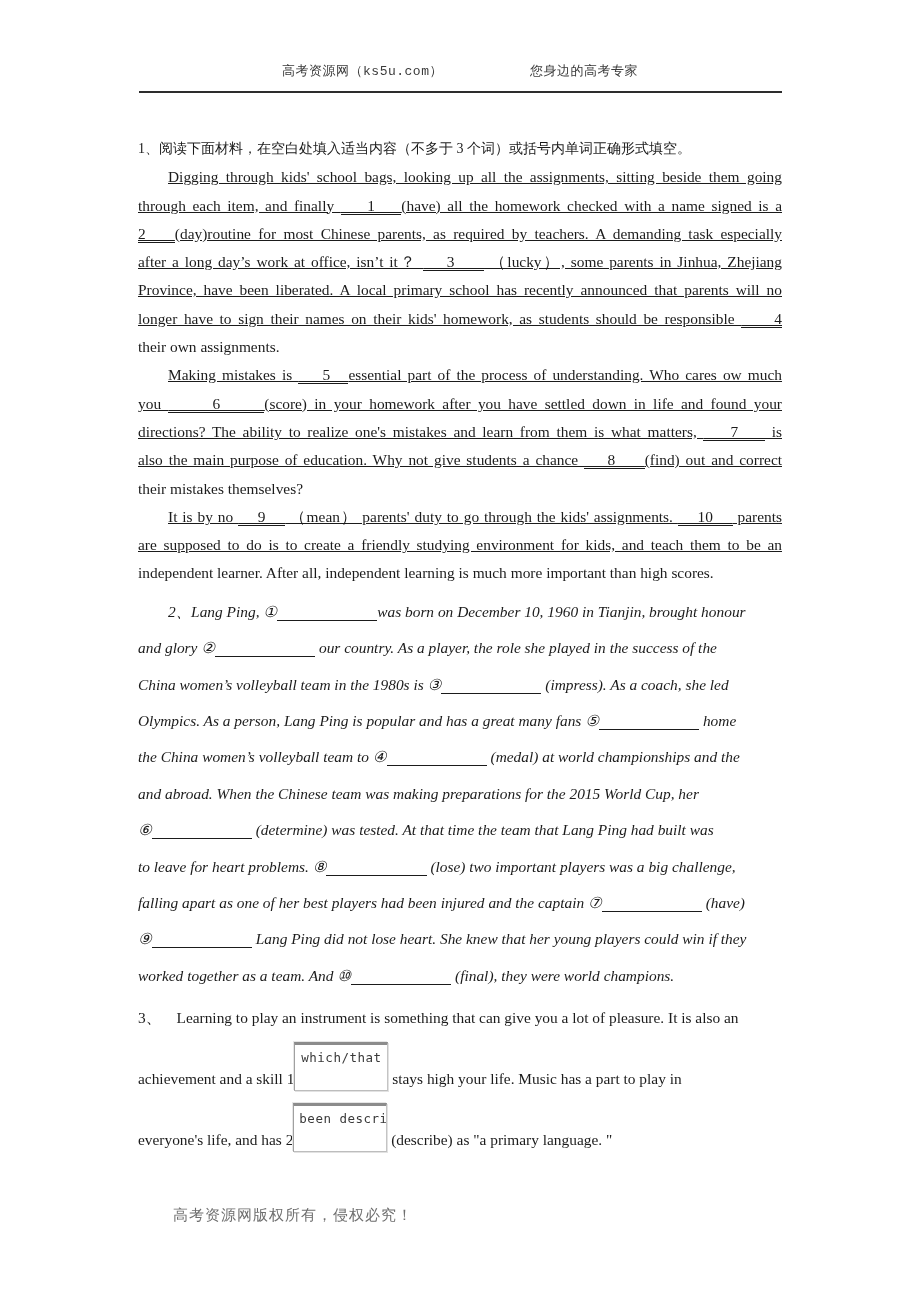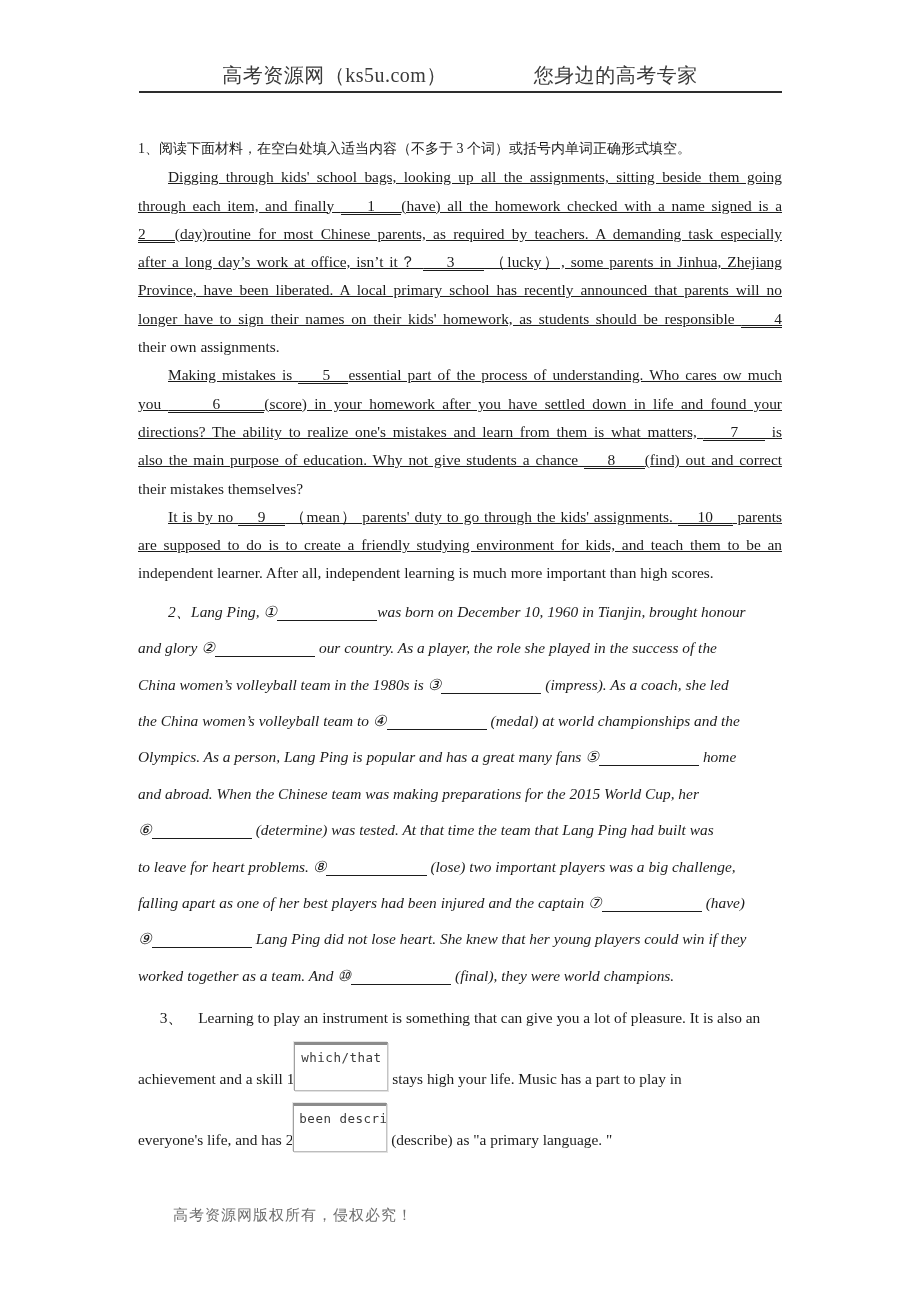--- a/index.html
+++ b/index.html
@@ -5,32 +5,32 @@
   * { margin:0; padding:0; box-sizing:border-box; }
   html,body { background:#ffffff; }
   body { width:920px; }
   .page {
     position:relative; width:920px; height:1302px; background:#fff;
     font-family:"Liberation Serif", serif; color:#1b1b1b; overflow:hidden;
   }
   .hdr {
     position:absolute; top:62px; left:138px; width:644px;
     display:flex; justify-content:center; gap:87px;
-    font-family:Liberation Serif, serif;
-    font-size:20px; color:#3a3a3a; letter-spacing:0.5px;
+    font-family:Liberation Mono, monospace;
+    font-size:13px; color:#3a3a3a; letter-spacing:0.5px;
   }
   .rule { position:absolute; top:91px; left:139px; width:643px; height:2px; background:#2d2d2d; }
   .content { position:absolute; top:135px; left:138px; width:644px; }
   .ln { font-size:15.4px; line-height:28.3px; }
   .ln.indent { text-indent:30px; }
   .ln.justify { text-align:justify; text-align-last:justify; text-justify:inter-word;text-decoration:underline; }
   .para.cn .ln { font-size:14px; white-space:nowrap; }
   .para.wide { margin-top:6px;font-style:italic; }
   .para.wide .ln { line-height:36.4px; white-space:nowrap; }
-  .para.sec3 .ln { line-height:48px; white-space:nowrap;text-align:center; }
+  .para.sec3 .ln { line-height:48px; white-space:nowrap; }
   .ln.boxline { line-height:48px; white-space:nowrap; }
   .blank {
     white-space:pre;
     border-bottom:1px solid #1b1b1b;
   }
   .formbox {
     display:inline-block; width:94px; height:49px; background:#fff;
     border-top:3px solid #8c8c8c; border-left:1px solid #a0a0a0;
     border-right:1px solid #c4c4c4; border-bottom:1px solid #bdbdbd;
     box-shadow:1px 1px 0 #e2e2e2, -1px -1px 0 #e6e6e6;
@@ -75,22 +75,22 @@
       </div>
       <div class="para">
         <div class="ln indent justify">It is by no <span class="blank">    9    </span> （mean） parents' duty to go through the kids' assignments. <span class="blank">    10    </span> parents</div>
         <div class="ln justify">are supposed to do is to create a friendly studying environment for kids, and teach them to be an</div>
         <div class="ln">independent learner. After all, independent learning is much more important than high scores.</div>
       </div>
       <div class="para wide">
         <div class="ln indent">2、Lang Ping, ①<span class="blank">                          </span>was born on December 10, 1960 in Tianjin, brought honour</div>
         <div class="ln">and glory ②<span class="blank">                          </span> our country. As a player, the role she played in the success of the</div>
         <div class="ln">China women’s volleyball team in the 1980s is ③<span class="blank">                          </span> (impress). As a coach, she led</div>
+        <div class="ln">Olympics. As a person, Lang Ping is popular and has a great many fans ⑤<span class="blank">                          </span> home</div>
         <div class="ln">the China women’s volleyball team to ④<span class="blank">                          </span> (medal) at world championships and the</div>
-        <div class="ln">Olympics. As a person, Lang Ping is popular and has a great many fans ⑤<span class="blank">                          </span> home</div>
         <div class="ln">and abroad. When the Chinese team was making preparations for the 2015 World Cup, her</div>
         <div class="ln">⑥<span class="blank">                          </span> (determine) was tested. At that time the team that Lang Ping had built was</div>
         <div class="ln">to leave for heart problems. ⑧<span class="blank">                          </span> (lose) two important players was a big challenge,</div>
         <div class="ln">falling apart as one of her best players had been injured and the captain ⑦<span class="blank">                          </span> (have)</div>
         <div class="ln">⑨<span class="blank">                          </span> Lang Ping did not lose heart. She knew that her young players could win if they</div>
         <div class="ln">worked together as a team. And ⑩<span class="blank">                          </span> (final), they were world champions.</div>
       </div>
       <div class="para sec3">
         <div class="ln">3、　Learning to play an instrument is something that can give you a lot of pleasure. It is also an</div>
       </div>

